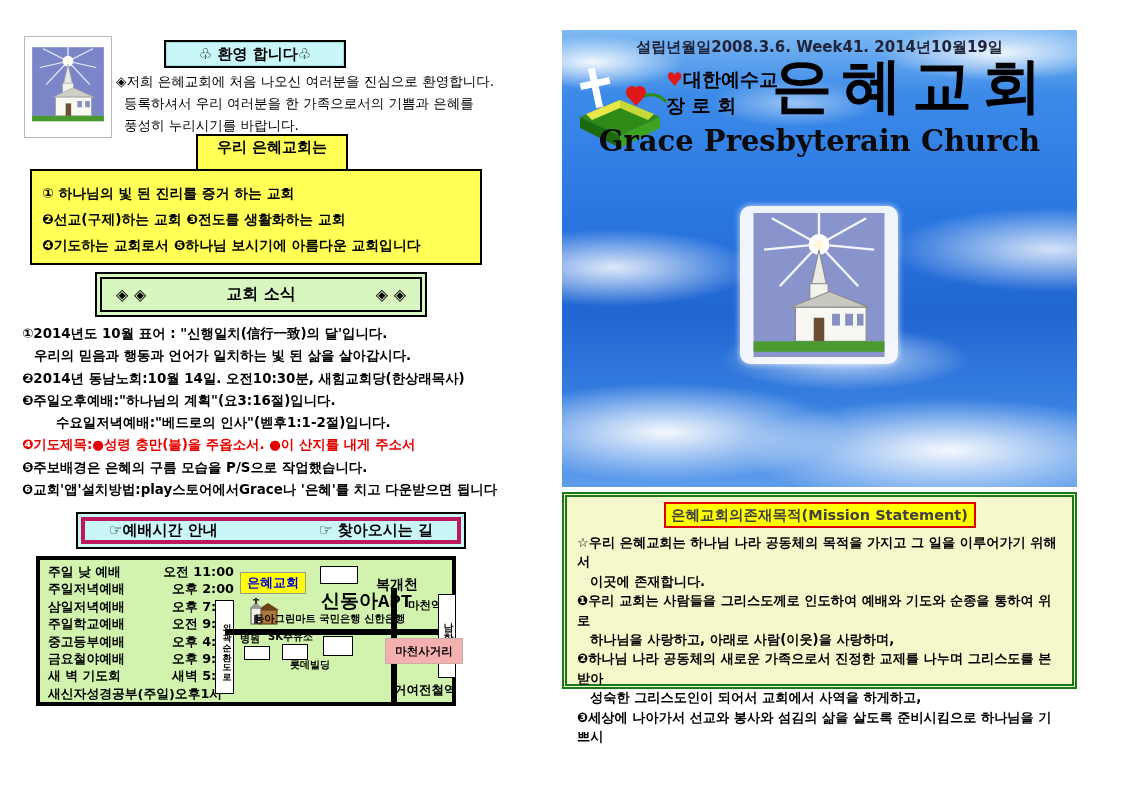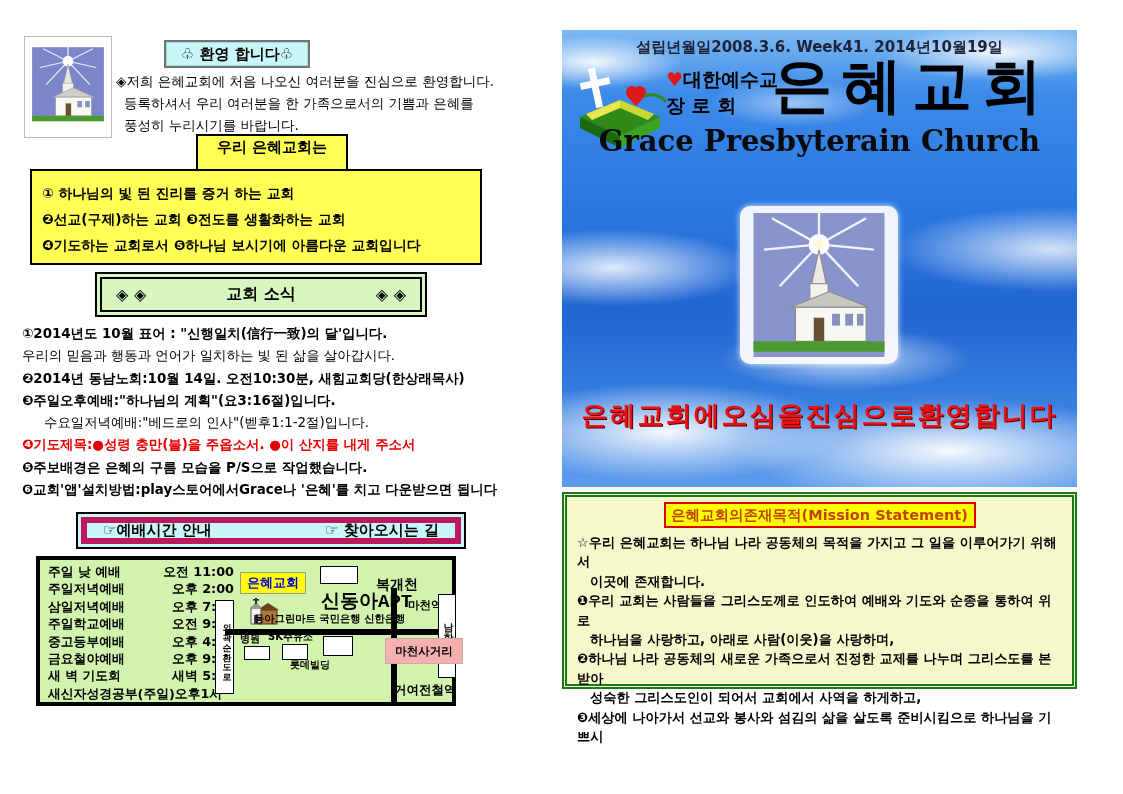--- a/index.html
+++ b/index.html
@@ -2,45 +2,45 @@
 <html><head>
 <meta charset="utf-8">
 <style>
   * { margin:0; padding:0; box-sizing:border-box; }
   html,body { background:#fff; }
   body { font-family:"DejaVu Sans","Liberation Sans",sans-serif; }
   #canvas { position:relative; width:1123px; height:794px; background:#fff; overflow:hidden; }
   .abs { position:absolute; }
 
   
-  .welcome-title { left:164px; top:40px; width:146px; height:28px; background:#c9f6f6;
-    border:2px solid #737373; box-shadow:0 0 0 1px #9adede inset;
+  .welcome-title { left:164px; top:40px; width:182px; height:28px; background:#c9f6f6;
+    border:2px solid #000000; box-shadow:0 0 0 1px #9adede inset;
     font-weight:bold; font-size:15px; text-align:center; line-height:24px; }
   .welcome-lines { left:116px; top:70px; width:430px; font-size:13.5px; line-height:22px; color:#000; }
   .welcome-lines div:nth-child(2), .welcome-lines div:nth-child(3){ padding-left:8px; }
 
   .identity-title { left:196px; top:134px; width:152px; height:42px; background:#ffff55;
     border:2px solid #000; font-weight:bold; font-size:15px; text-align:center; line-height:23px; }
   .identity-box { left:30px; top:169px; width:452px; height:96px; background:#ffff55;
     border:2px solid #000; padding:9px 10px; font-weight:bold; font-size:13.8px; line-height:26px; }
 
   .news-header-outer { left:95px; top:272px; width:332px; height:45px; border:2px solid #000;
     background:#d8f7c0; padding:3px; }
   .news-header-inner { border:2px solid #000; width:100%; height:100%; background:#d8f7c0;
     display:flex; align-items:center; justify-content:space-between; padding:0 14px;
     font-weight:bold; font-size:16px; }
   .news-lines { left:22px; top:323px; width:520px; font-size:13.4px; line-height:22.3px; font-weight:bold; }
-  .news-lines .normal { font-weight:normal; }
+  .news-lines .normal { font-weight:bold;margin-left:12px; }
   .news-lines .indent { padding-left:22px; }
   .news-lines .red { color:#e80000; }
 
   .guide-bar-outer { left:76px; top:512px; width:390px; height:37px; border:2px solid #000;
     background:#c9f6f6; padding:3px; }
-  .guide-bar-inner { border:6px solid #be185d; width:100%; height:100%; background:#c9f6f6;
-    display:flex; align-items:center; justify-content:space-between; padding:0 16px;
+  .guide-bar-inner { border:4px solid #be185d; width:100%; height:100%; background:#c9f6f6;
+    display:flex; align-items:center; justify-content:space-between; padding:0 24px;
     font-weight:bold; font-size:15px; }
 
   .bottom-box { left:36px; top:556px; width:420px; height:150px; border:4px solid #000;
     background:#d2f3ae; }
   .sched { left:8px; top:3px; width:186px; font-weight:bold; font-size:12.8px; }
   .sched-row { display:flex; justify-content:space-between; height:17.4px; line-height:17.4px; }
   .sched-extra { height:17.4px; line-height:17.4px; }
 
   .vlabel { background:#fff; border:1px solid #000; writing-mode:vertical-rl; text-orientation:upright;
     text-align:center; font-weight:bold; }
@@ -86,21 +86,21 @@
   .frame-church { position:absolute; left:178px; top:176px; width:158px; height:158px;
     background:rgba(250,250,252,.96); border-radius:10px; padding:7px;
     box-shadow:0 0 6px rgba(255,255,255,.8); }
   .welcome-banner { position:absolute; left:0; top:368px; width:100%; text-align:center;
     color:#ee1010; font-weight:bold; font-size:26px; letter-spacing:2px;
     text-shadow:1px 1px 0 #5a0000; white-space:nowrap; }
 
   .mission-box { left:562px; top:492px; width:515px; height:197px; background:#f7f7cc;
     border:5px double #1a7a1a; }
   .mission-title { margin:5px auto 4px auto; width:312px; height:26px; background:#ffff00;
-    border:2px solid #e00000; color:#c2410c; font-weight:bold; font-size:14.5px;
+    border:2px solid #e00000; color:#404040; font-weight:bold; font-size:14.5px;
     text-align:center; line-height:22px; }
   .mission-lines { padding:1px 8px 0 10px; font-weight:bold; font-size:13.2px; line-height:19.4px; }
   .mission-lines .cont { padding-left:13px; }
 
   .church-svg { display:block; width:100%; height:100%; }
 </style>
 </head>
 <body>
 
 <div id="canvas">
@@ -298,21 +298,20 @@
         <g fill="#8890c0">
             <rect x="60" y="77" width="6" height="9"></rect>
             <rect x="70" y="77" width="6" height="9"></rect>
             <rect x="79" y="77" width="5" height="9"></rect>
           </g>
         <rect x="46" y="80" width="8" height="18" fill="#6a5030"></rect>
         <rect x="0" y="98" width="100" height="8" fill="#4a9a30"></rect>
       </svg>
     </div>
 
-    <div class="welcome-banner">은혜교회에오심을진심으로환영합니다</div>
   </div>
 
   <div class="abs mission-box">
     <div class="mission-title">은혜교회의존재목적(Mission Statement)</div>
     <div class="mission-lines">
       <div>☆우리 은혜교회는 하나님 나라 공동체의 목적을 가지고 그 일을 이루어가기 위해서</div>
       <div class="cont">이곳에  존재합니다.</div>
       <div>❶우리 교회는 사람들을 그리스도께로 인도하여 예배와 기도와 순종을 통하여 위로</div>
       <div class="cont">하나님을 사랑하고, 아래로 사람(이웃)을 사랑하며,</div>
       <div>❷하나님 나라 공동체의 새로운 가족으로서 진정한 교제를 나누며 그리스도를 본받아</div>

